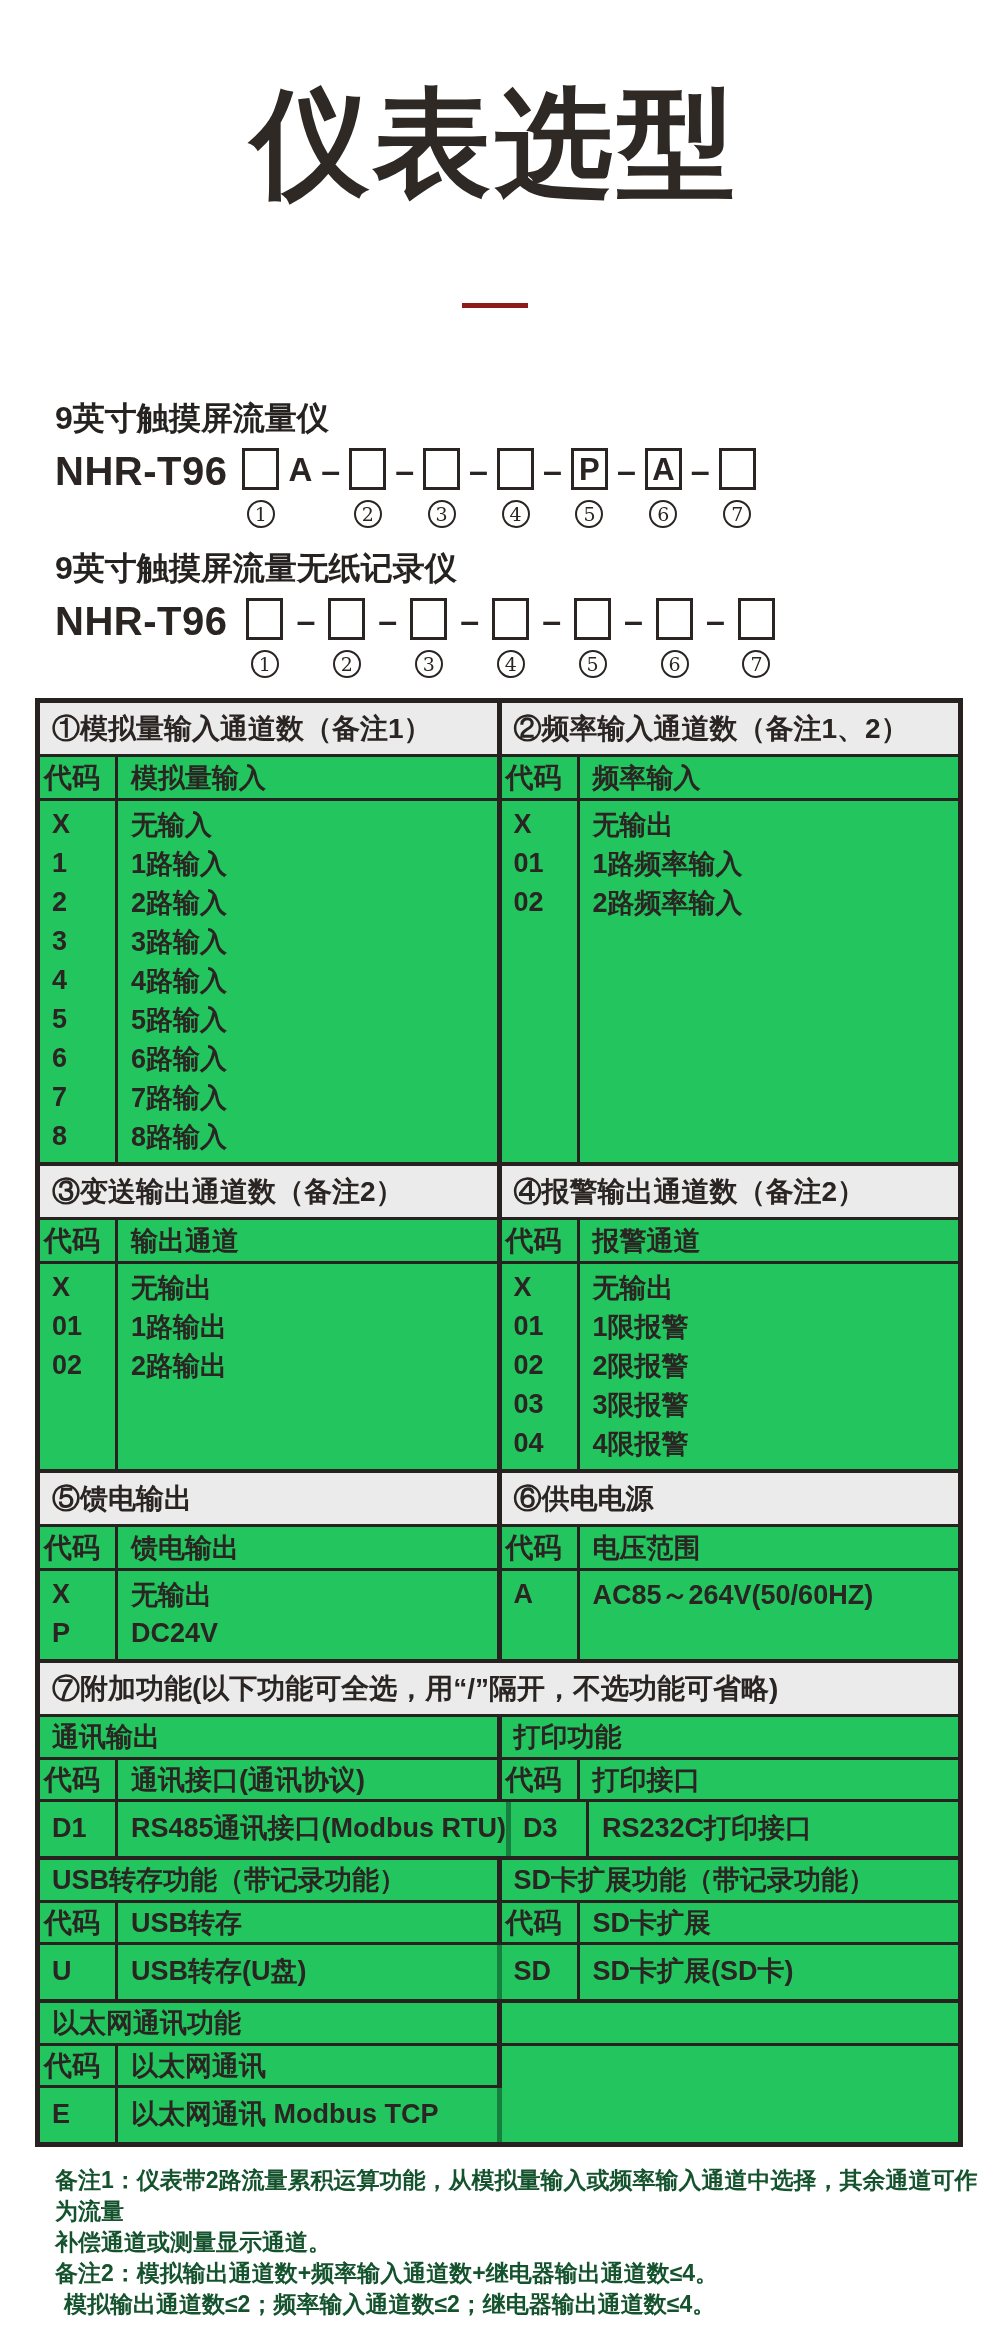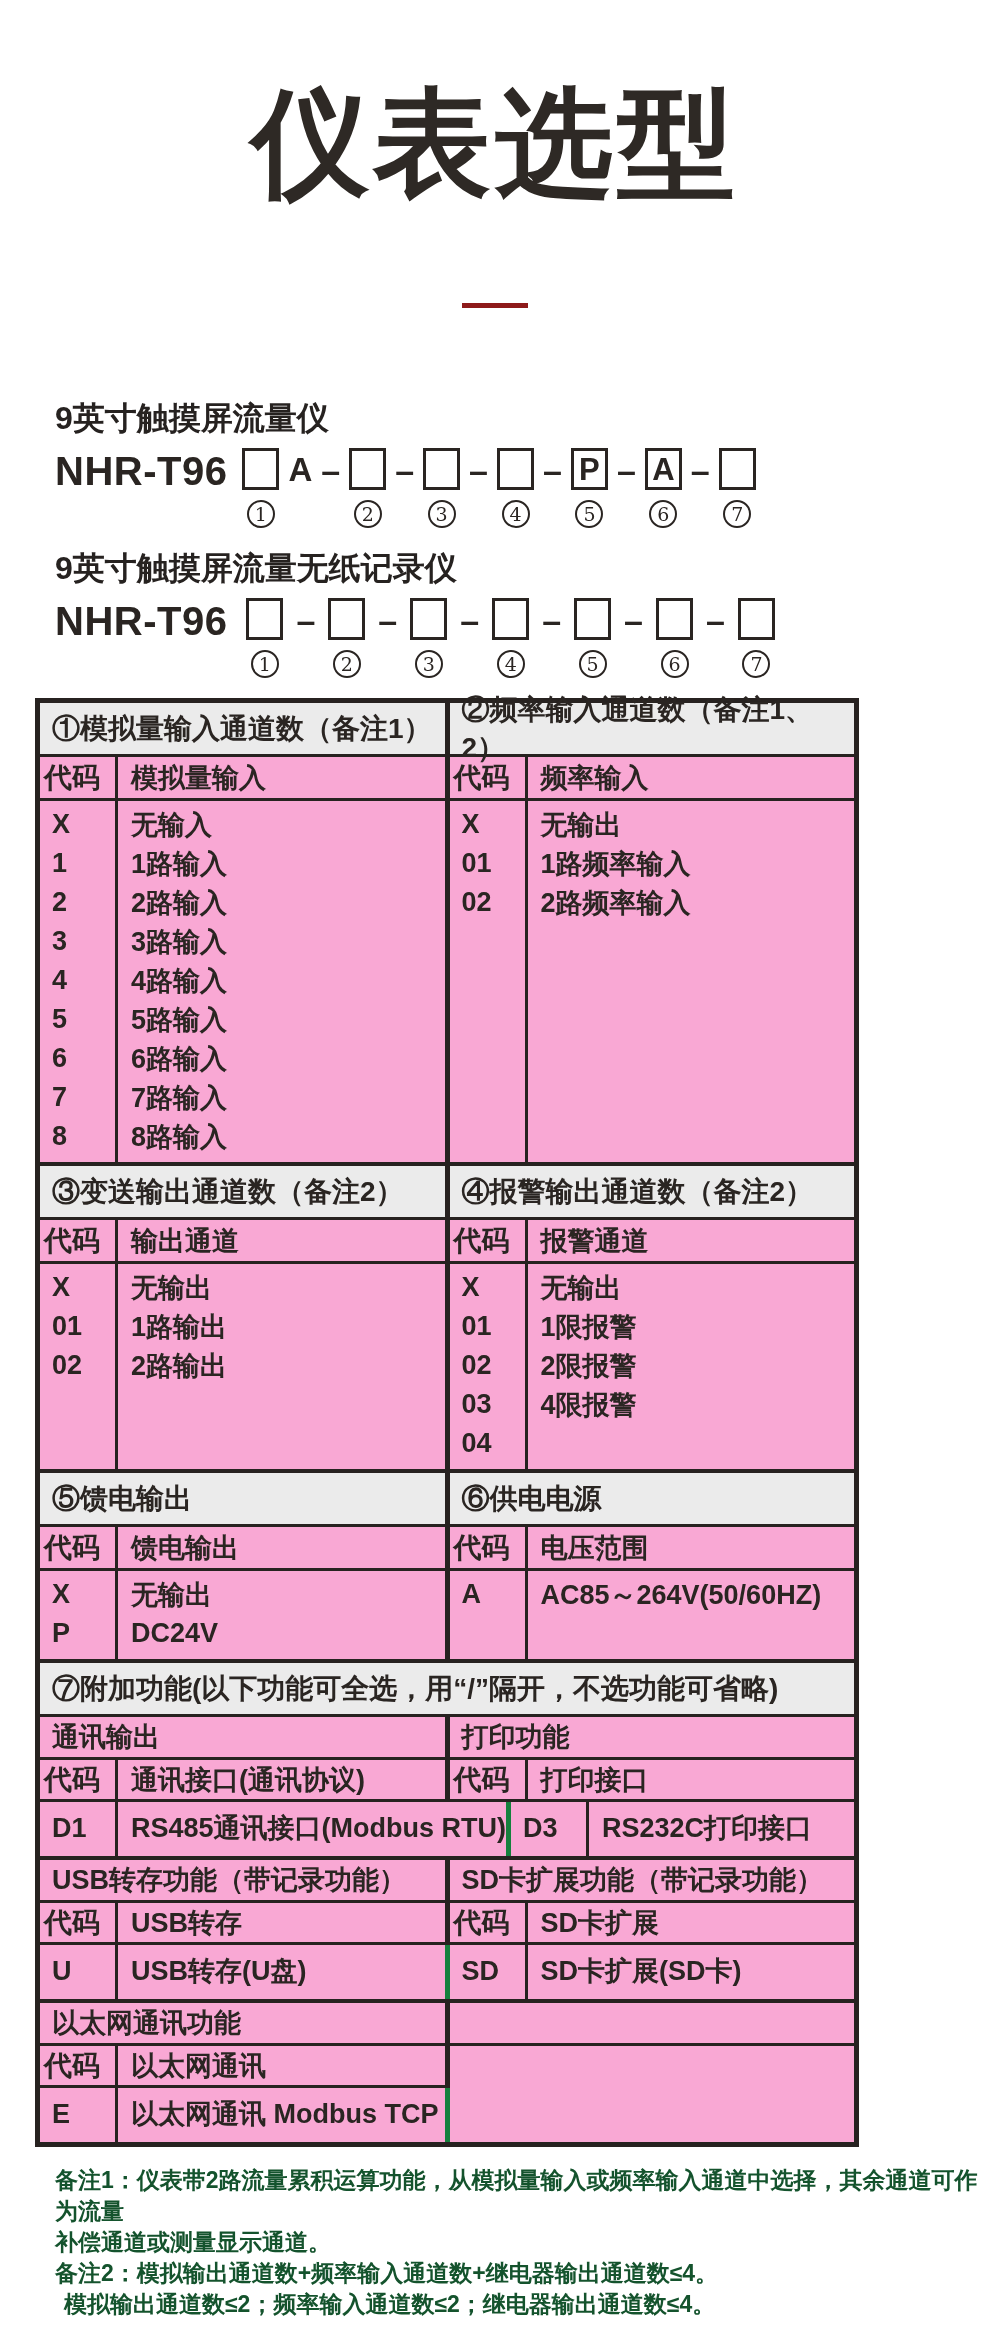--- a/index.html
+++ b/index.html
@@ -33,22 +33,22 @@
   }
   .circ {
     margin-top:10px; width:28px; height:28px; border:2px solid #2a2522; border-radius:50%;
     font-family:"DejaVu Serif", serif; font-size:19px; line-height:24px; text-align:center; font-weight:400;
   }
   .dash { font-size:34px; font-weight:700; line-height:44px; }
   .fixl { font-size:33px; font-weight:700; line-height:44px; }
 
   
   .otable {
-    margin:20px 0 0 35px; width:824px;
-    border:5px solid #272220; background:#f9a8d4;
+    margin:20px 0 0 35px; width:928px;
+    border:5px solid #272220; background:#22c55e;
   }
   .sec + .sec, .sec + .sec7, .s7sub + .s7sub { border-top:4px solid #272220; }
   .sec-hdr { display:flex; height:54px; background:#ebebeb; border-bottom:3px solid #272220; }
   .hh { flex:1 1 0; display:flex; align-items:center; padding-left:12px; font-size:28px; font-weight:700; }
   .hh.left { border-right:5px solid #272220; }
   .sub-row { display:flex; height:44px; border-bottom:3px solid #272220; }
   .sub-half { flex:1 1 0; display:flex; }
   .sub-half.left { border-right:5px solid #272220; }
   .code-hd { width:78px; border-right:3px solid #272220; display:flex; align-items:center; padding-left:4px; font-size:28px; font-weight:700; }
   .desc-hd { flex:1; display:flex; align-items:center; padding-left:13px; font-size:27px; font-weight:700; }
@@ -255,20 +255,21 @@
             <div class="bline" style="height: 39px;">X</div>
             <div class="bline" style="height: 39px;">01</div>
             <div class="bline" style="height: 39px;">02</div>
             <div class="bline" style="height: 39px;">03</div>
             <div class="bline" style="height: 39px;">04</div>
           </div>
           <div class="bdesc">
             <div class="bline" style="height: 39px;">无输出</div>
             <div class="bline" style="height: 39px;">1限报警</div>
             <div class="bline" style="height: 39px; text-align: right;">2限报警</div>
+            <div class="bline" style="height: 39px;">3限报警</div>
             <div class="bline" style="height: 39px;">4限报警</div>
           </div>
         </div>
       </div>
     </div>
     <div class="sec">
       <div class="sec-hdr">
         <div class="hh left">⑤馈电输出</div>
         <div class="hh">⑥供电电源</div>
       </div>

